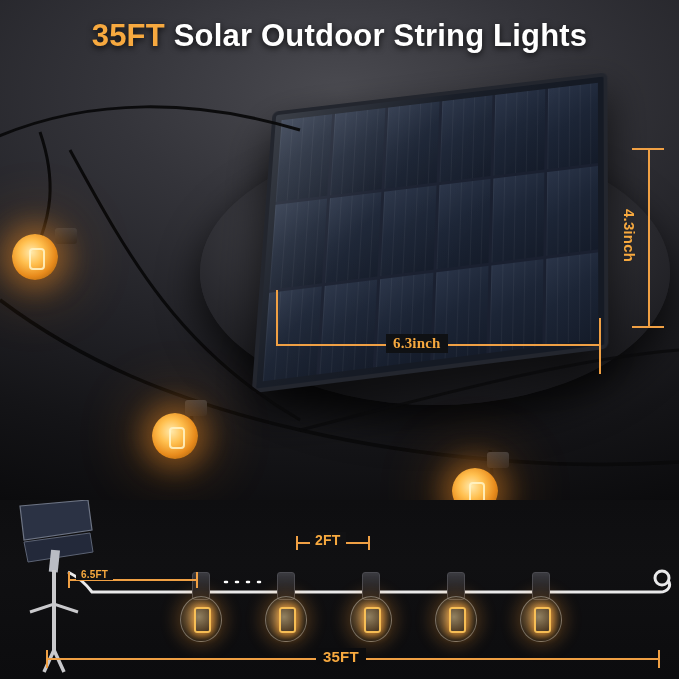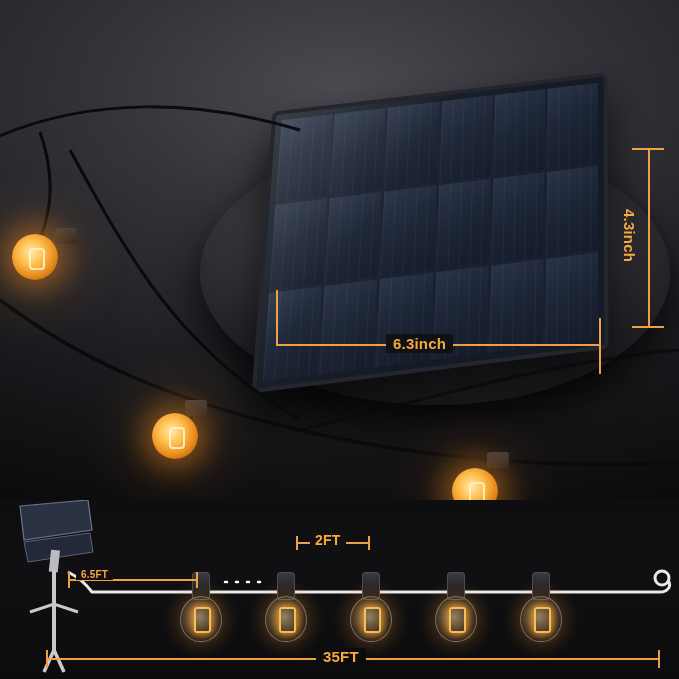--- a/index.html
+++ b/index.html
@@ -228,21 +228,21 @@
     <div class="filament" style="left:469px; top:482px;"></div>
 
     <div class="meas-line" style="left:648px; top:148px; width:2px; height:180px;"></div>
     <div class="tick" style="left:632px; top:148px; width:32px; height:2px;"></div>
     <div class="tick" style="left:632px; top:326px; width:32px; height:2px;"></div>
     <div class="meas-label" style="left:621px; top:209px; writing-mode:vertical-rl; text-orientation:mixed;">4.3inch</div>
 
     <div class="meas-line" style="left:276px; top:344px; width:325px; height:2px;"></div>
     <div class="tick" style="left:276px; top:290px; width:2px; height:56px;"></div>
     <div class="tick" style="left:599px; top:318px; width:2px; height:56px;"></div>
-    <div class="meas-label" style="left:386px; top:334px; background:#0f1114; padding:1px 7px;">6.3inch</div>
+    <div class="meas-label" style="left:386px; top:334px; background:#0f1114; padding:1px 7px;font-family:Liberation Serif, serif;">6.3inch</div>
 
   </div>
 
   <div class="photo-bottom">
 
     <svg width="679" height="179" style="position:absolute;left:0;top:0;">
 
       <g>
         <polygon points="20,6 88,0 92,30 24,40" fill="#2b3244" stroke="#6d7484" stroke-width="1.2"></polygon>
         <polygon points="24,42 90,33 93,52 28,62" fill="#23293a" stroke="#5c6374" stroke-width="1"></polygon>
@@ -299,14 +299,18 @@
     <div class="tick" style="left:196px; top:72px; width:2px; height:16px;"></div>
     <div class="meas-label" style="left:76px; top:69px; background:#111113; padding:0 5px; font-size:10px;">6.5FT</div>
 
     <div class="meas-line" style="left:46px; top:158px; width:614px; height:2px;"></div>
     <div class="tick" style="left:46px; top:150px; width:2px; height:18px;"></div>
     <div class="tick" style="left:658px; top:150px; width:2px; height:18px;"></div>
     <div class="meas-label" style="left:316px; top:148px; background:#0c0c0e; padding:0 7px; font-size:15px;">35FT</div>
 
   </div>
 
+  <div class="title">
+    <span class="hl">35FT</span>
+    <span>Solar Outdoor String Lights</span>
+  </div>
 
 </div>
 
 </body></html>

